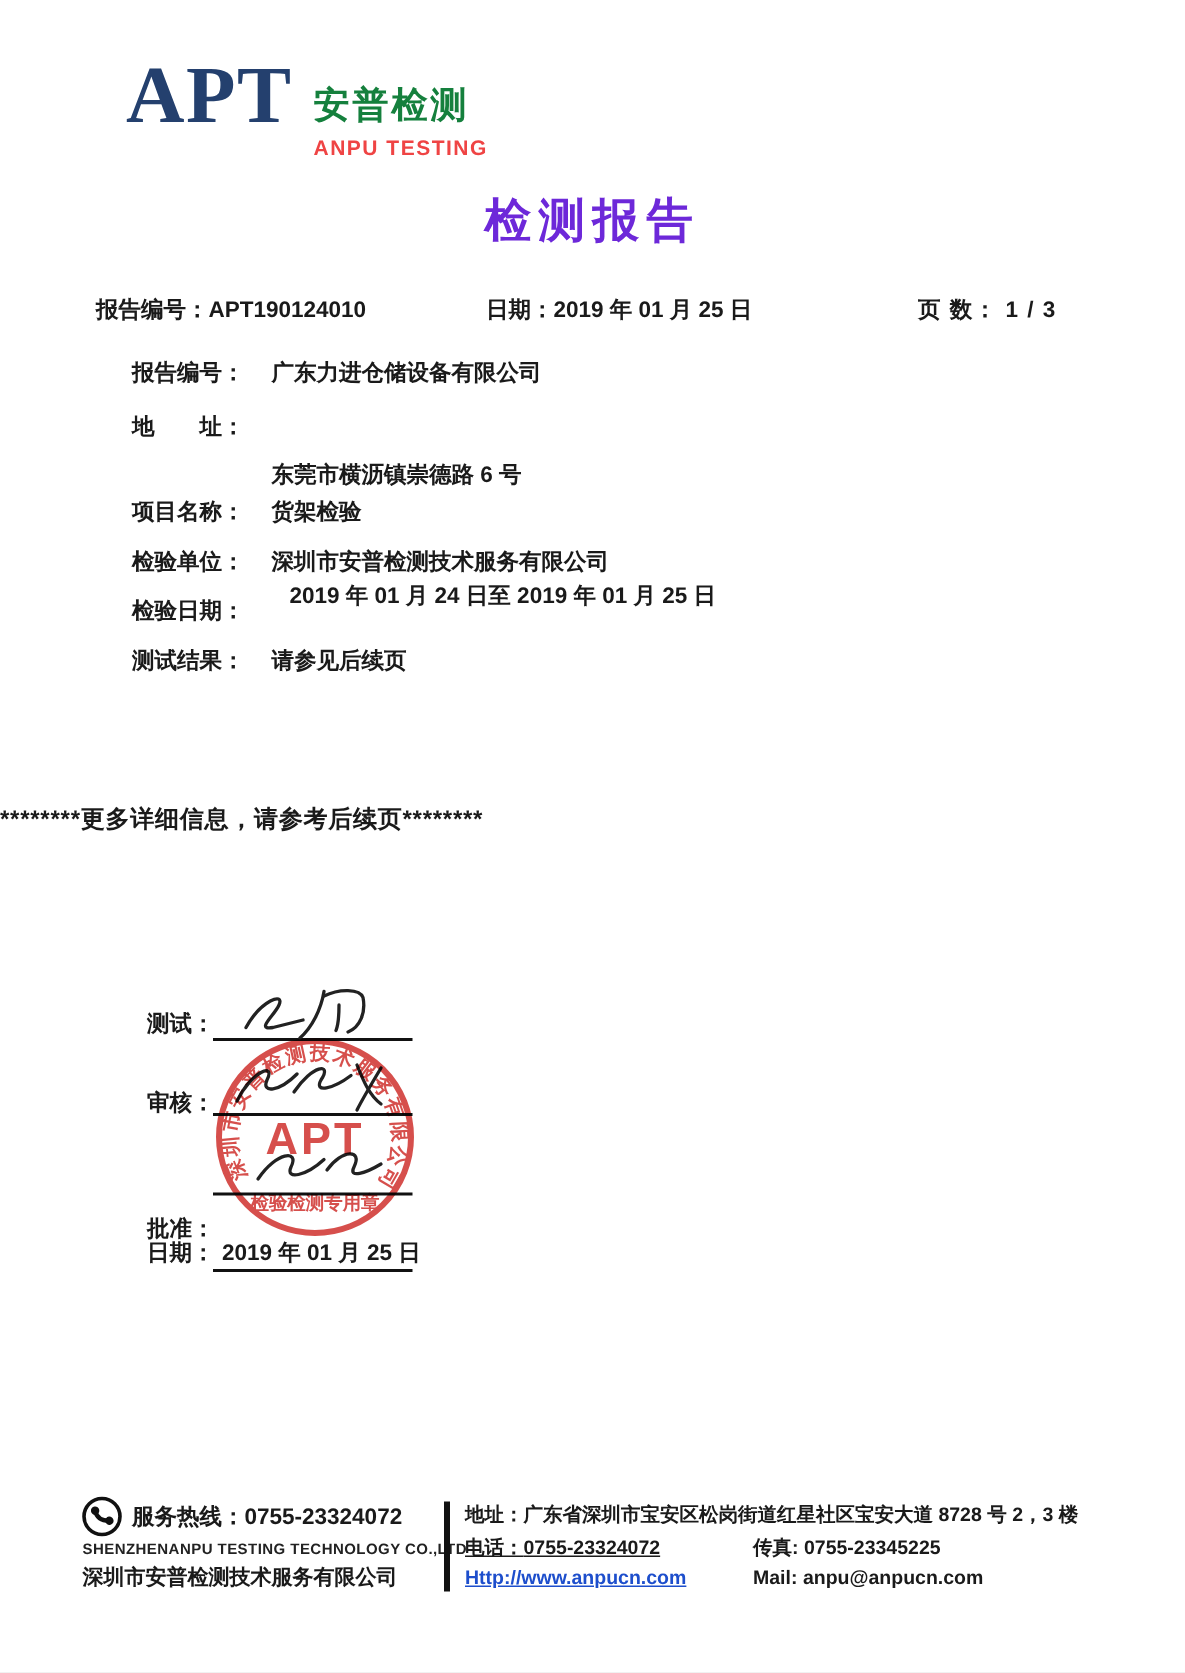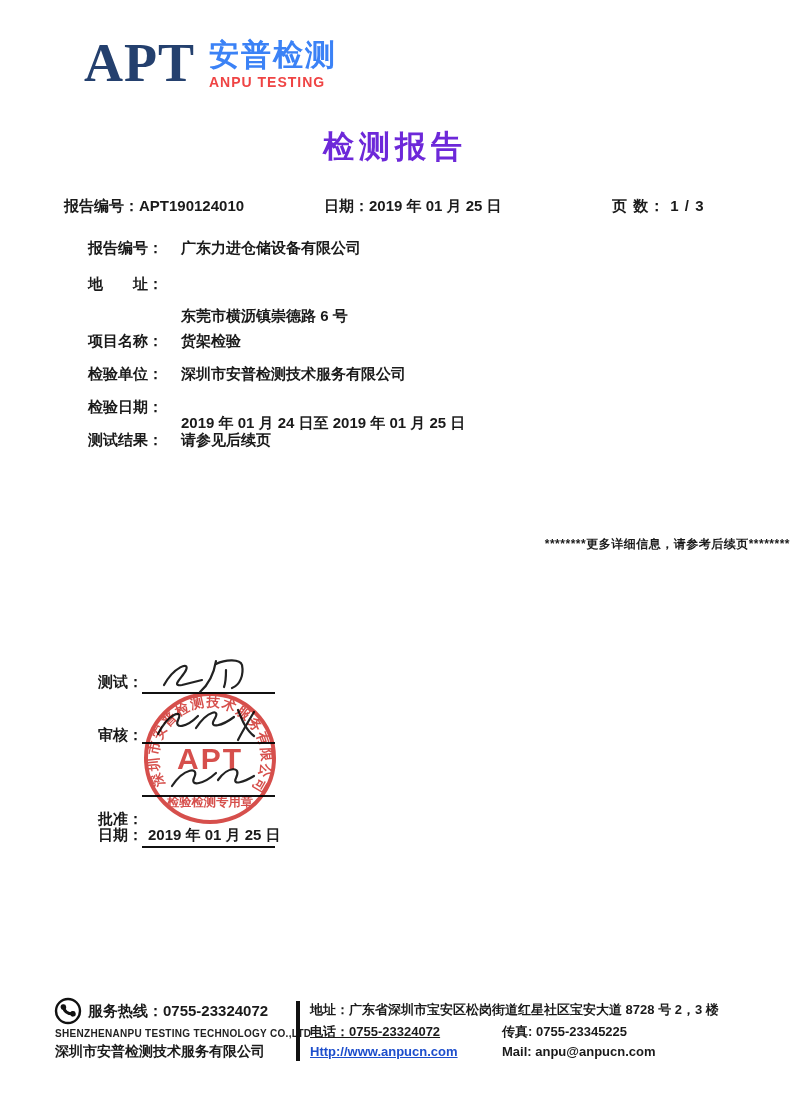--- a/index.html
+++ b/index.html
@@ -6,38 +6,38 @@
   .page{
     position:relative;width:790px;height:1115px;margin:0 auto;background:#ffffff;
     font-family:"Liberation Sans","DejaVu Sans",sans-serif;color:#1a1a1a;overflow:hidden;
   }
   .abs{position:absolute;}
 
   
   .brand{left:84px;top:36px;display:flex;align-items:flex-start;}
   .brand-logo{font-size:54px;line-height:54px;font-weight:800;color:#24406e;letter-spacing:1px;font-family:"Liberation Serif","DejaVu Serif",serif;}
   .brand-right{margin-left:14px;padding-top:4px;}
-  .brand-cn{font-size:30px;line-height:30px;color:#3b82f6;font-weight:600;letter-spacing:2px;}
+  .brand-cn{font-size:24px;line-height:30px;color:#15803d;font-weight:600;letter-spacing:2px;margin-top:16px;}
   .brand-en{font-size:14px;line-height:18px;color:#ef4444;font-weight:bold;letter-spacing:1px;margin-top:3px;}
 
   
   .title{left:0;top:126px;width:100%;text-align:center;font-size:31px;font-weight:bold;letter-spacing:5px;color:#6d28d9;}
 
   
   .meta{font-size:15px;font-weight:bold;}
   .meta-report{left:64px;top:197px;}
   .meta-date{left:324px;top:197px;}
   .meta-pages{left:612px;top:197px;letter-spacing:1px;}
 
   
   .row-label{left:88px;font-size:15px;font-weight:bold;}
   .row-value{left:181px;font-size:15px;font-weight:bold;}
 
   
-  .note{left:0;top:536px;width:100%;text-align:right;font-size:12px;font-weight:bold;letter-spacing:0.5px;}
+  .note{left:0;top:536px;width:100%;text-align:left;font-size:16px;font-weight:bold;letter-spacing:0.5px;}
 
   
   .sig-label{left:98px;font-size:15px;font-weight:bold;}
   .sig-line{left:142px;width:133px;border-top:2px solid #111;height:0;}
   .sig-date{left:148px;top:826px;font-size:15px;font-weight:bold;}
   .sig-svg{pointer-events:none;}
 
   
   .stamp{left:140px;top:688px;width:140px;height:140px;opacity:0.9;mix-blend-mode:multiply;}
 
@@ -77,21 +77,21 @@
   <div class="abs row-label" style="top:239px;">报告编号：</div>
   <div class="abs row-value" style="top:239px;">广东力进仓储设备有限公司</div>
   <div class="abs row-label" style="top:275px;">地　　址：</div>
   <div class="abs row-value" style="top:275px;margin-top:32px;">东莞市横沥镇崇德路 6 号</div>
 
   <div class="abs row-label" style="top:332px;">项目名称：</div>
   <div class="abs row-value" style="top:332px;">货架检验</div>
   <div class="abs row-label" style="top:365px;">检验单位：</div>
   <div class="abs row-value" style="top:365px;">深圳市安普检测技术服务有限公司</div>
   <div class="abs row-label" style="top:398px;">检验日期：</div>
-  <div class="abs row-value" style="top:414px;">2019 年 01 月 24 日至 2019 年 01 月 25 日</div>
+  <div class="abs row-value" style="top:388px;margin-left:12px;">2019 年 01 月 24 日至 2019 年 01 月 25 日</div>
   <div class="abs row-label" style="top:431px;">测试结果：</div>
   <div class="abs row-value" style="top:431px;">请参见后续页</div>
 
   <div class="abs note">********更多详细信息，请参考后续页********</div>
 
   <div class="abs sig-label" style="top:673px;">测试：</div>
   <div class="abs sig-line" style="top:692px;"></div>
   <svg class="abs sig-svg" style="left:158px;top:655px;" width="110" height="42" viewBox="0 0 110 42">
     <g fill="none" stroke="#222" stroke-width="2.2" stroke-linecap="round">
       <path d="M6 30 C16 12, 32 6, 28 15 C25 22, 12 32, 24 30 L44 25"></path>

